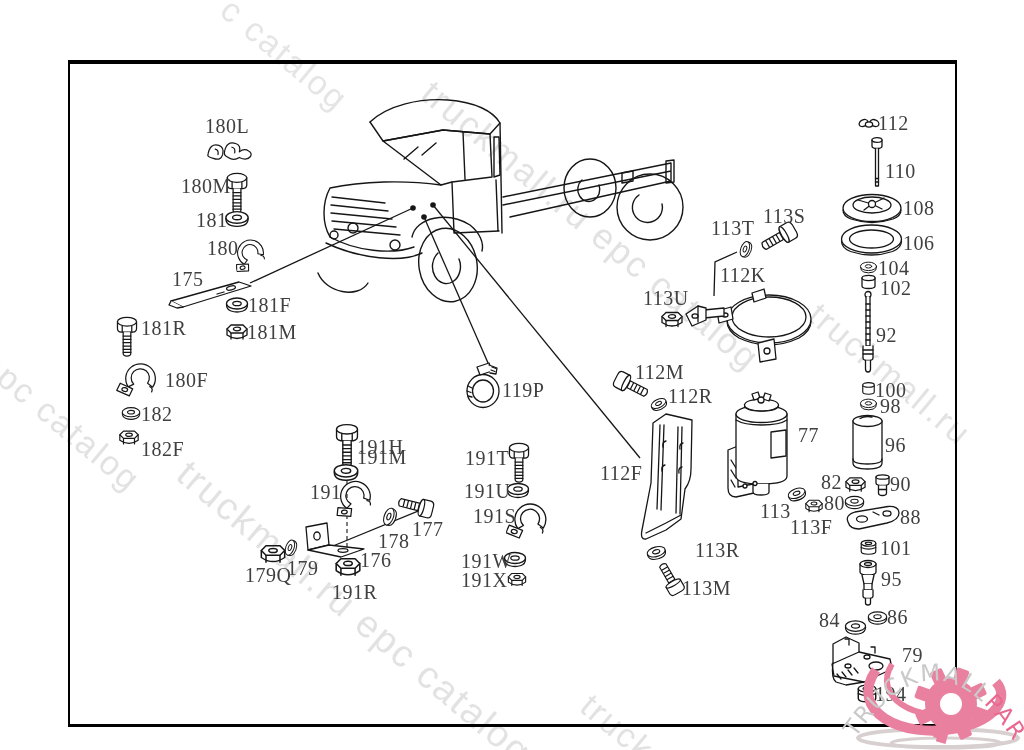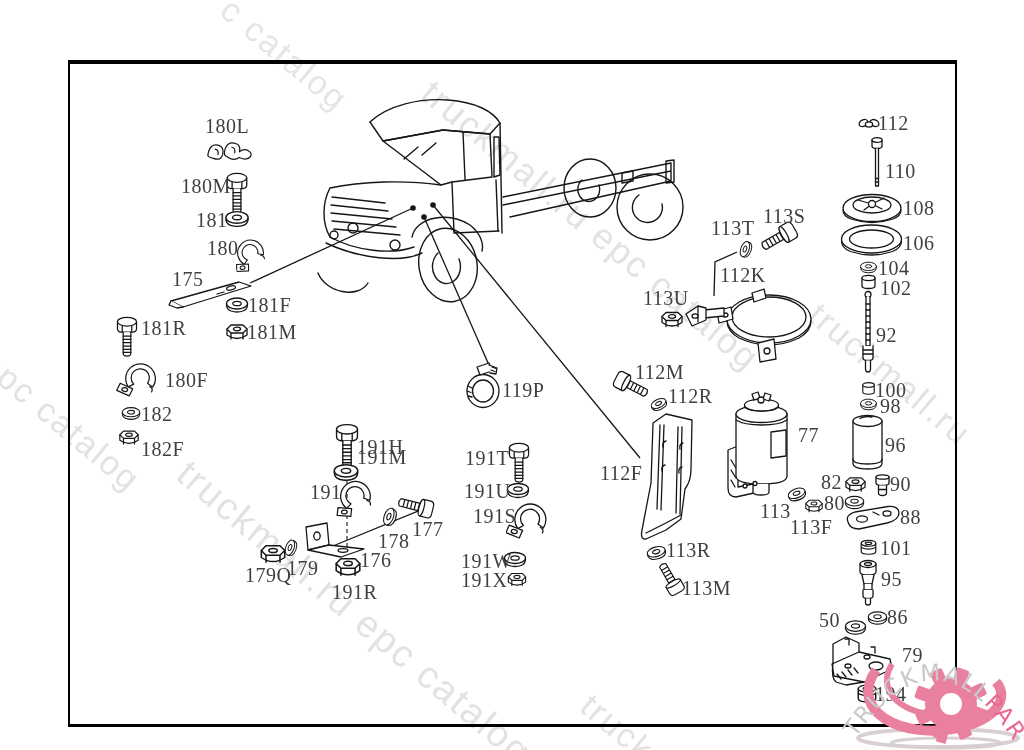--- a/index.html
+++ b/index.html
@@ -196,21 +196,21 @@
         <use href="#s-washer" width="18" height="19"></use>
       </svg>
       <span class="plabel" style="left:668px;top:386px;">112R</span>
       <svg class="pic" style="left:638px;top:411px;width:60px;height:132px;transform:rotate(0deg);" viewBox="0 0 60 132" preserveAspectRatio="none">
         <use href="#s-brackettall" width="60" height="132"></use>
       </svg>
       <span class="plabel" style="left:600px;top:463px;">112F</span>
       <svg class="pic" style="left:646px;top:544px;width:21px;height:18px;transform:rotate(-15deg);" viewBox="0 0 21 18" preserveAspectRatio="none">
         <use href="#s-washer" width="21" height="18"></use>
       </svg>
-      <span class="plabel" style="left:666px;top:540px;">113R</span>
+      <span class="plabel" style="left:650px;top:540px;padding-left:45px;">113R</span>
       <svg class="pic" style="left:652px;top:563px;width:36px;height:30px;transform:rotate(60deg);" viewBox="0 0 36 30" preserveAspectRatio="none">
         <use href="#s-boltd" width="36" height="30"></use>
       </svg>
       <span class="plabel" style="left:682px;top:578px;">113M</span>
       <svg class="pic" style="left:714px;top:281px;width:100px;height:84px;transform:rotate(0deg);" viewBox="0 0 100 84" preserveAspectRatio="none">
         <use href="#s-bandclamp" width="100" height="84"></use>
       </svg>
       <span class="plabel" style="left:720px;top:265px;">112K</span>
       <svg class="pic" style="left:737px;top:238px;width:18px;height:23px;transform:rotate(-70deg);" viewBox="0 0 18 23" preserveAspectRatio="none">
         <use href="#s-washer" width="18" height="23"></use>
@@ -303,21 +303,21 @@
         <use href="#s-valve" width="24" height="50"></use>
       </svg>
       <span class="plabel" style="left:881px;top:569px;">95</span>
       <svg class="pic" style="left:867px;top:610px;width:21px;height:16px;transform:rotate(0deg);" viewBox="0 0 21 16" preserveAspectRatio="none">
         <use href="#s-washer" width="21" height="16"></use>
       </svg>
       <span class="plabel" style="left:887px;top:607px;">86</span>
       <svg class="pic" style="left:844px;top:619px;width:23px;height:17px;transform:rotate(0deg);" viewBox="0 0 23 17" preserveAspectRatio="none">
         <use href="#s-washer" width="23" height="17"></use>
       </svg>
-      <span class="plabel" style="left:819px;top:610px;">50</span>
+      <span class="plabel" style="left:819px;top:610px;">84</span>
       <svg class="pic" style="left:826px;top:630px;width:74px;height:59px;transform:rotate(0deg);" viewBox="0 0 74 59" preserveAspectRatio="none">
         <use href="#s-foot" width="74" height="59"></use>
       </svg>
       <span class="plabel" style="left:902px;top:645px;">79</span>
       <svg class="pic" style="left:855px;top:680px;width:24px;height:26px;transform:rotate(0deg);" viewBox="0 0 24 26" preserveAspectRatio="none">
         <use href="#s-grommet" width="24" height="26"></use>
       </svg>
       <span class="plabel" style="left:875px;top:684px;">194</span>
     </div>
 

